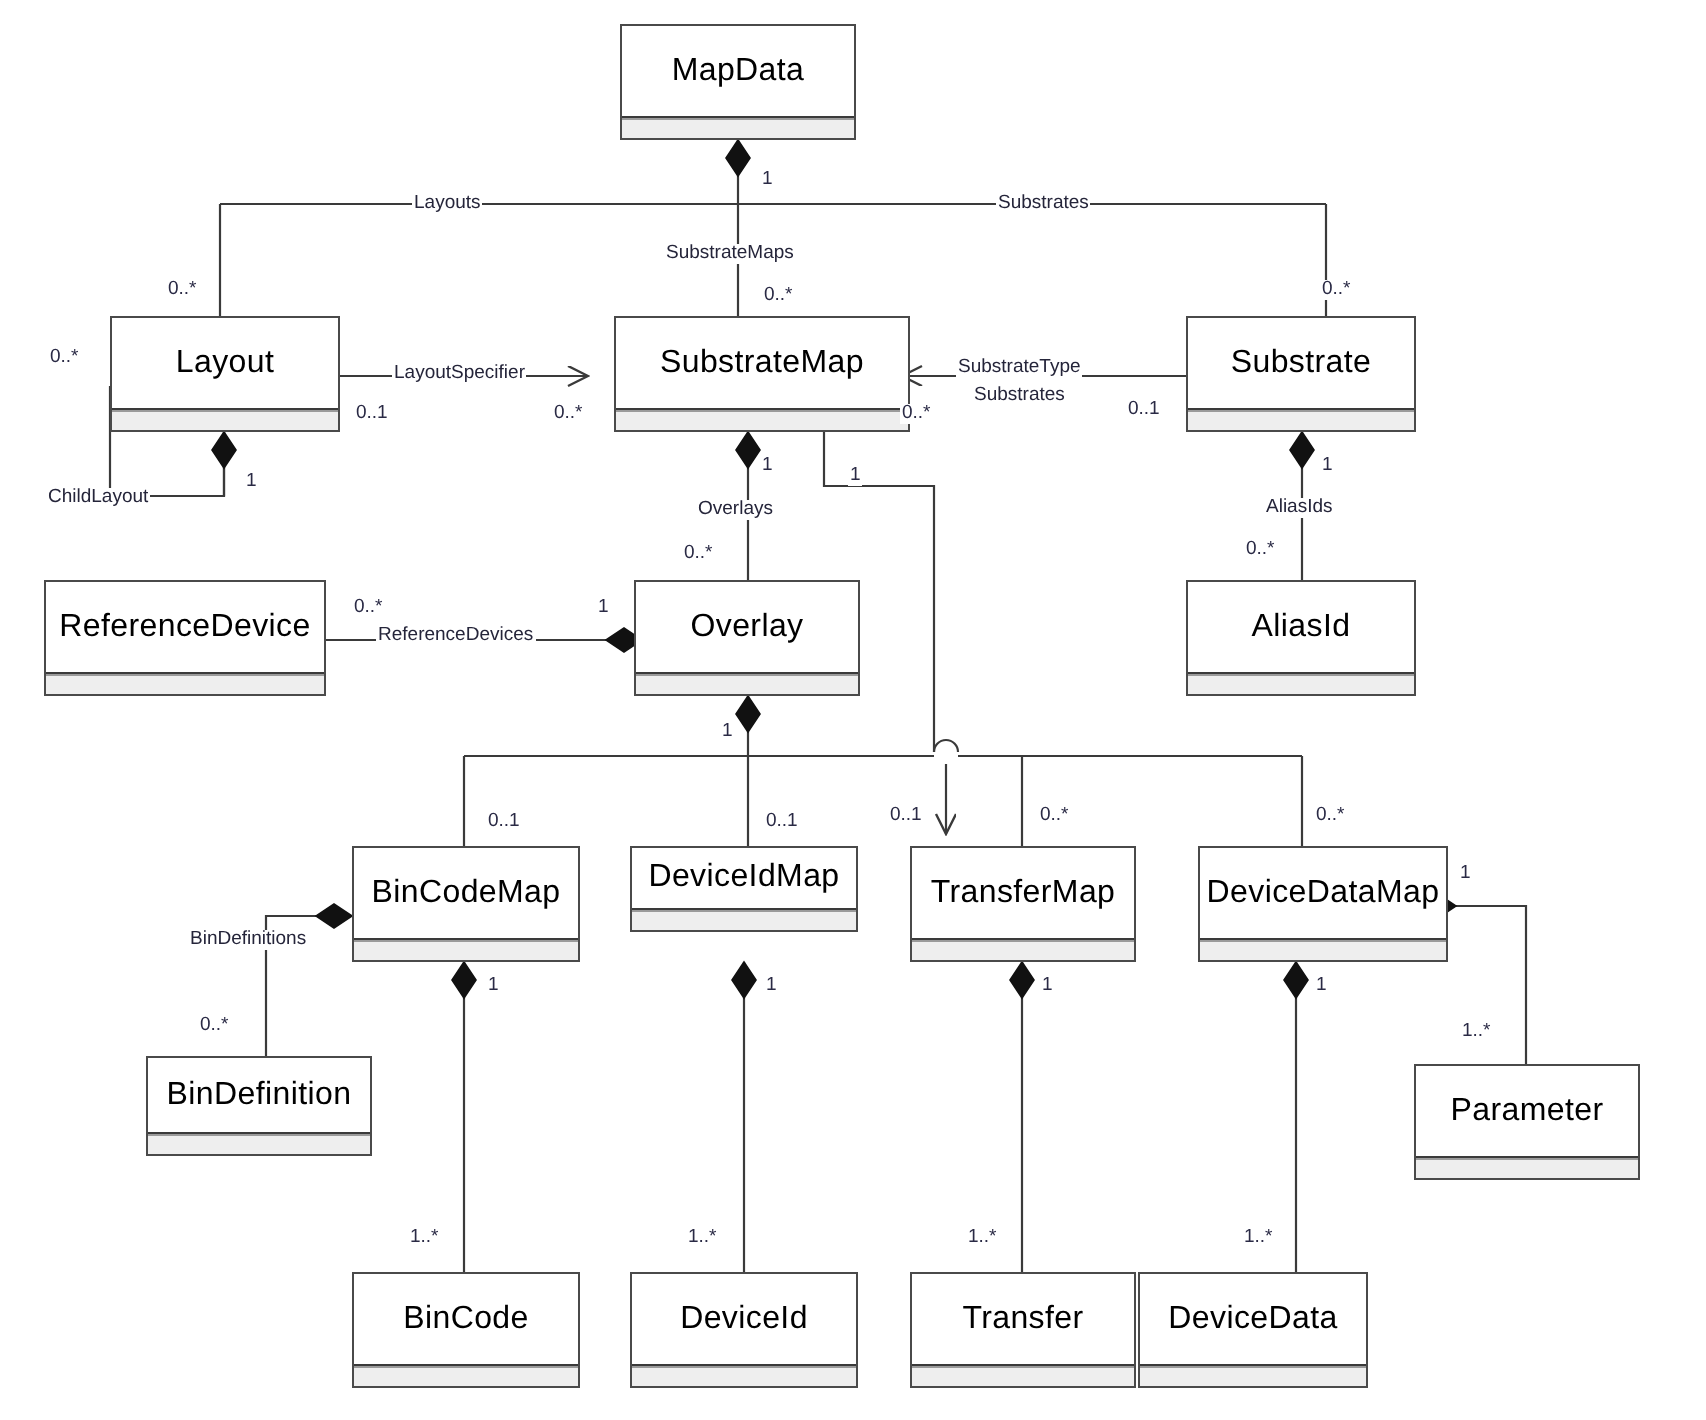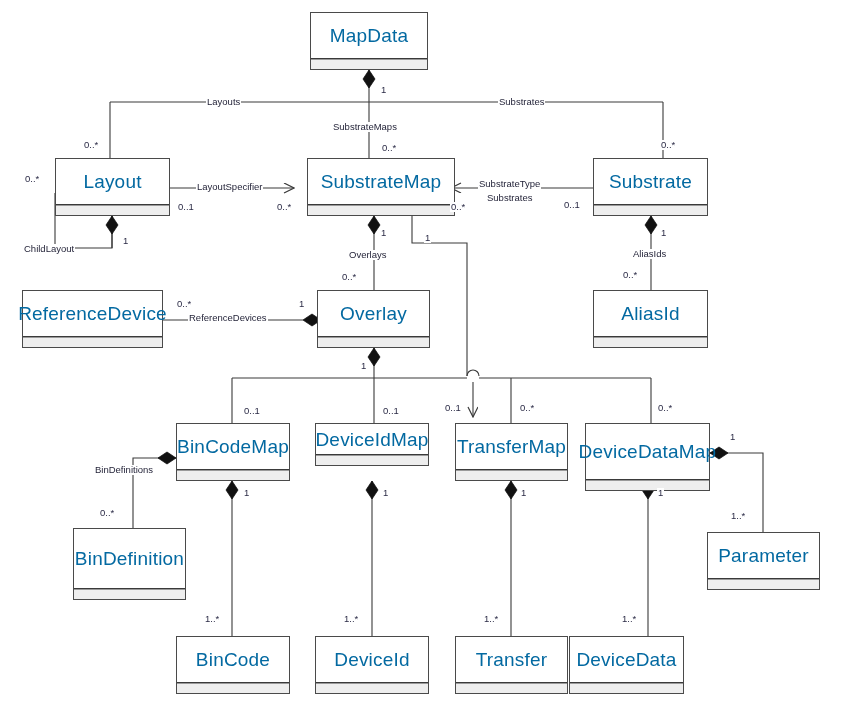--- a/index.html
+++ b/index.html
@@ -4,21 +4,21 @@
 <style>
   html,body{margin:0;padding:0;background:#ffffff;}
   body{width:853px;height:710px;font-family:"Liberation Sans",sans-serif;color:#1a1a33;}
   #diagram{position:relative;width:853px;height:710px;overflow:hidden;}
   svg#wires{position:absolute;left:0;top:0;width:853px;height:710px;}
 
   .uml-class{position:absolute;box-sizing:border-box;background:#ffffff;
     border:1px solid #4a4a4a;display:flex;flex-direction:column;}
   .uml-class .name-compartment{flex:1 1 auto;display:flex;align-items:center;
     justify-content:center;background:#ffffff;border-bottom:1px solid #3a3a3a;}
-  .uml-class .name-compartment span{font-size:19px;color:#0369a1;
+  .uml-class .name-compartment span{font-size:16px;color:#000000;
     letter-spacing:.2px;line-height:1;white-space:nowrap;}
   .uml-class .attr-compartment{height:9px;flex:0 0 9px;background:#eeeeee;
     border-top:1px solid #9a9a9a;}
 
   .edge-label{position:absolute;font-size:9.5px;color:#25253a;white-space:nowrap;
     line-height:1;background:#ffffff;padding:0 1px;}
   .mult-label{position:absolute;font-size:9.5px;color:#2a2a45;white-space:nowrap;
     line-height:1;background:#ffffff;padding:0 1px;}
 </style>
 </head>
@@ -167,28 +167,28 @@
     <div class="attr-compartment"></div>
   </div>
 
   <div class="uml-class" style="left:455px;top:423px;width:113px;height:58px;">
     <div class="name-compartment">
       <span>TransferMap</span>
     </div>
     <div class="attr-compartment"></div>
   </div>
 
-  <div class="uml-class" style="left:585px;top:423px;width:125px;height:68px;text-align:right;">
+  <div class="uml-class" style="left:599px;top:423px;width:125px;height:58px;text-align:right;">
     <div class="name-compartment">
       <span>DeviceDataMap</span>
     </div>
     <div class="attr-compartment"></div>
   </div>
 
-  <div class="uml-class" style="left:73px;top:528px;width:113px;height:72px;">
+  <div class="uml-class" style="left:73px;top:528px;width:113px;height:50px;">
     <div class="name-compartment">
       <span>BinDefinition</span>
     </div>
     <div class="attr-compartment"></div>
   </div>
 
   <div class="uml-class" style="left:707px;top:532px;width:113px;height:58px;">
     <div class="name-compartment">
       <span>Parameter</span>
     </div>

